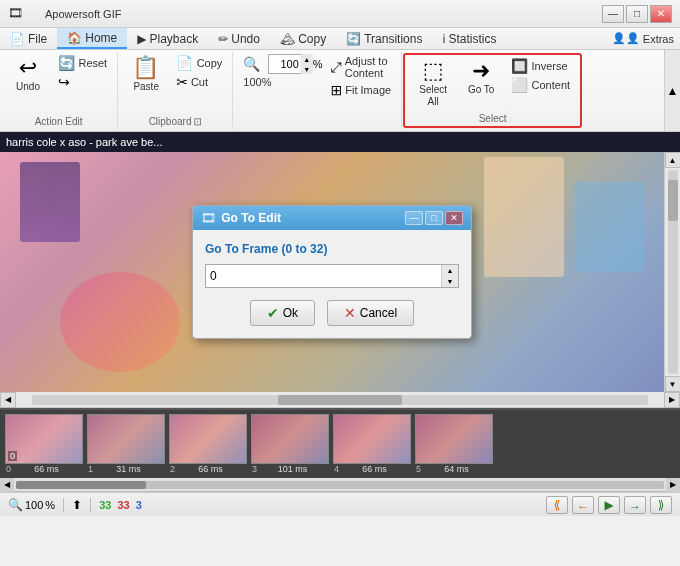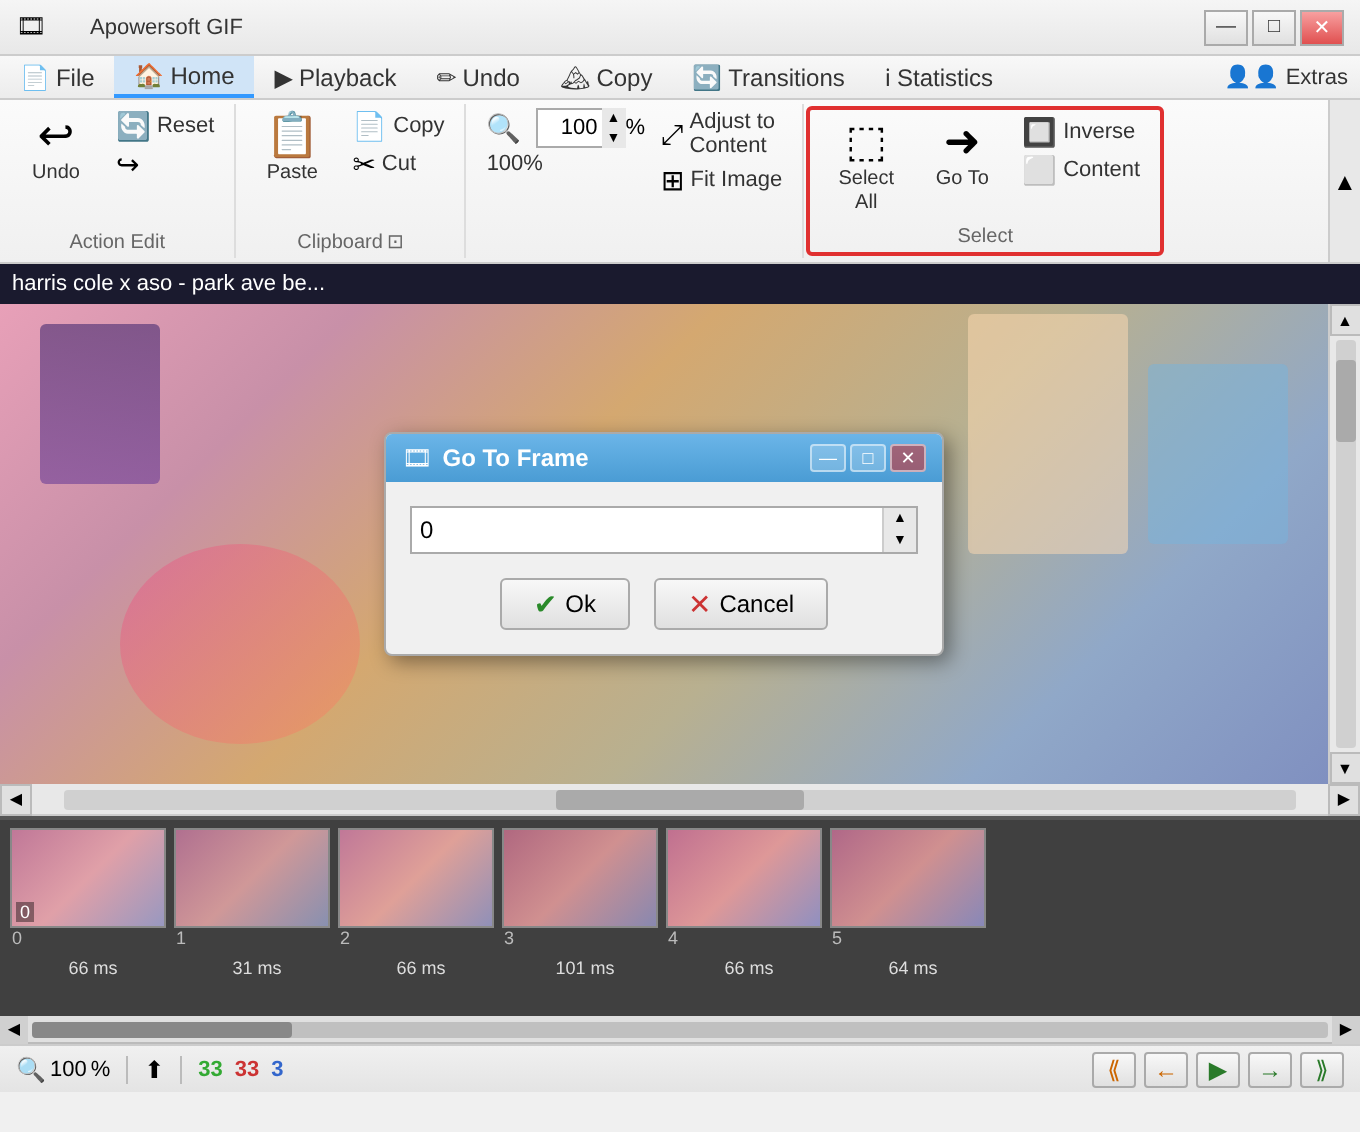--- a/index.html
+++ b/index.html
@@ -317,21 +317,21 @@
       left: 2px;
       color: white;
       font-size: 9px;
       background: rgba(0,0,0,0.4);
       padding: 0 2px;
     }
     .frame-time {
       color: #ddd;
       font-size: 9px;
       text-align: center;
-      padding: 15px 0;
+      padding: 0 0;
       background: #404040;
       width: 100%;
     }
     .frame-index {
       color: #bbb;
       font-size: 9px;
       text-align: center;
     }
 
     
@@ -551,29 +551,30 @@
     <div style="position:absolute;top:10px;left:20px;width:60px;height:80px;background:linear-gradient(to bottom,#5b3a7a,#7a4a9a);border-radius:3px;opacity:0.7"></div>
     <div style="position:absolute;top:5px;right:100px;width:80px;height:120px;background:rgba(255,220,180,0.5);border-radius:3px"></div>
     <div style="position:absolute;bottom:20px;left:60px;width:120px;height:100px;background:linear-gradient(135deg,#e06090,#f09060);border-radius:50%;opacity:0.6"></div>
     <div style="position:absolute;top:30px;right:20px;width:70px;height:90px;background:rgba(120,180,220,0.5);border-radius:3px"></div>
 
     <div class="dialog-overlay">
       <div class="dialog">
 
         <div class="dialog-title-bar">
           <span class="dialog-title-icon">🎞</span>
-          <span class="dialog-title-text">Go To Frame</span>
+          <span class="dialog-title-text">Go To Edit</span>
           <div class="dialog-close-btns">
             <div class="dialog-win-btn">—</div>
             <div class="dialog-win-btn">□</div>
             <div class="dialog-win-btn" style="background:rgba(200,50,50,0.6);">✕</div>
           </div>
         </div>
 
         <div class="dialog-body">
+          <div class="dialog-label">Go To Frame (0 to 32)</div>
           <div class="dialog-input-row">
             <input class="dialog-input" type="text" value="0" style="">
             <div class="dialog-spin">
               <button class="dialog-spin-btn">▲</button>
               <button class="dialog-spin-btn">▼</button>
             </div>
           </div>
           <div class="dialog-btn-row">
             <button class="dialog-btn">
               <span class="btn-icon-d" style="color:#2a8a2a;">✔</span>

